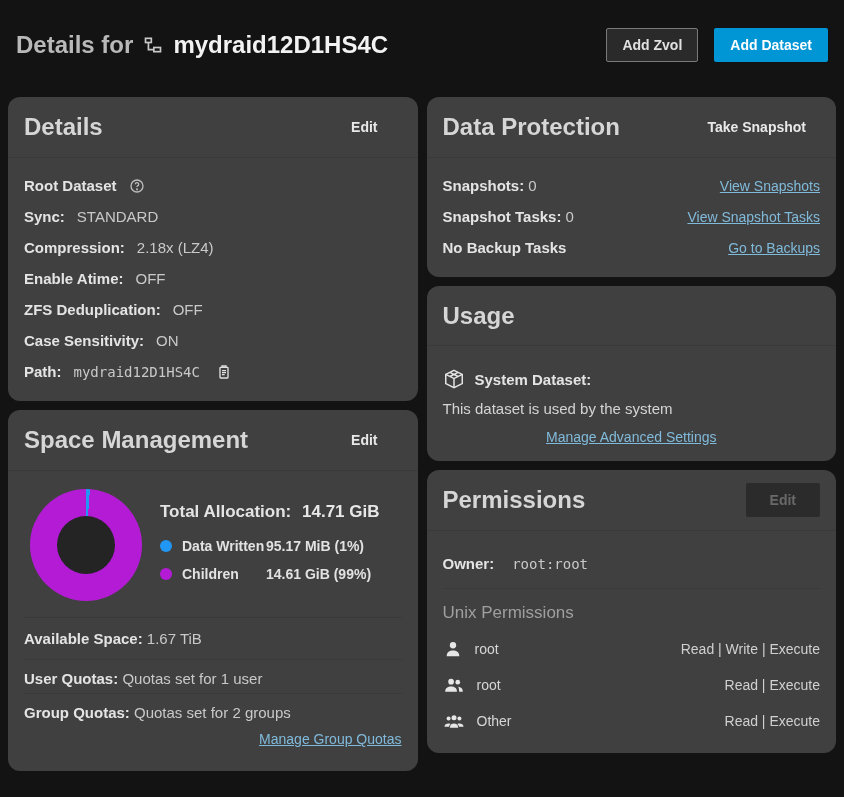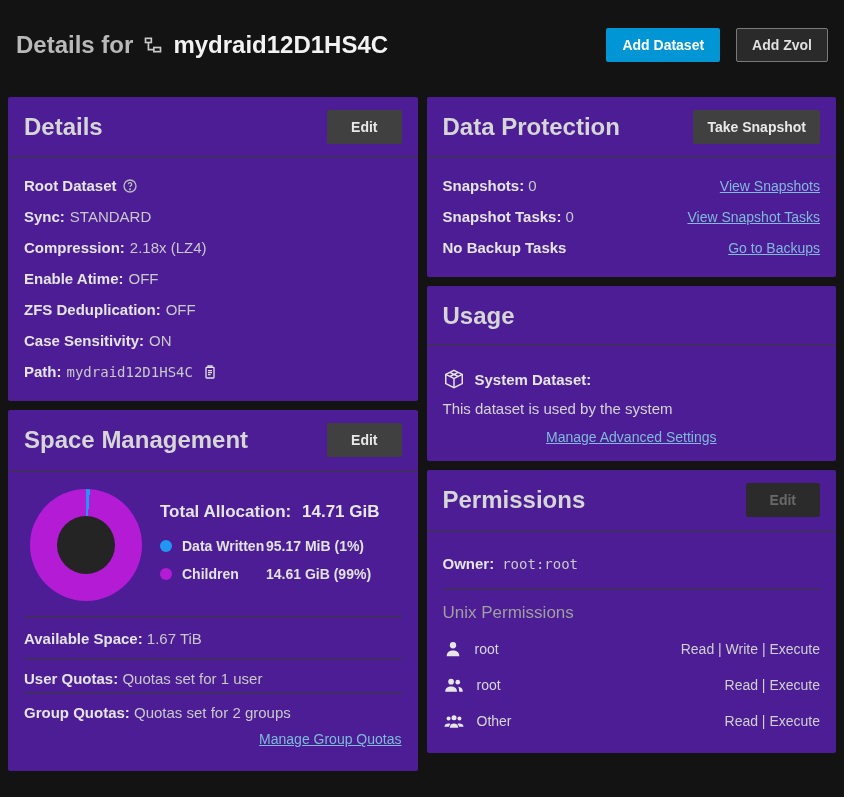--- a/index.html
+++ b/index.html
@@ -17,28 +17,28 @@
   .dataset-name{color:#f2f2f2}
   .header-actions{margin-left:auto;display:flex;gap:16px;align-items:center}
   .btn{font-family:inherit;font-size:14px;font-weight:700;padding:10px 16px;border:none;border-radius:2px;cursor:pointer;line-height:1}
   .btn-outline{background:#2a2a2a;color:#e0e0e0;border:1px solid #7a7a7a;padding:9px 15px}
   .btn-primary{background:#0095d5;color:#ffffff}
   .btn-gray{background:#404040;color:#e8e8e8;padding:10px 24px}
   .btn-disabled{background:#2b2b2b;color:#696969;padding:10px 24px;cursor:default}
   
   .content{display:flex;gap:9px;padding:7px 8px 0 8px}
   .col{flex:1;display:flex;flex-direction:column;gap:9px;min-width:0}
-  .card{background:#4c1d95;border-radius:2px}
+  .card{background:#404040;border-radius:12px}
   .card-grow{flex:1}
   .card-header{display:flex;align-items:center;justify-content:space-between;padding:13px 16px;border-bottom:1px solid #3a3a3a;min-height:60px}
   .card-title{font-size:24px;font-weight:700;color:#d6d6d6}
   .card-body{padding:12px 16px 14px 16px}
   .hr{border:none;border-top:1px solid #3a3a3a}
   
-  .kv{padding:7px 0;font-size:15px;display:flex;align-items:center;gap:5px;flex-wrap:wrap}
+  .kv{padding:7px 0;font-size:15px;display:flex;align-items:center;gap:12px;flex-wrap:wrap}
   .label{font-weight:700;color:#e4e4e4}
   .value{color:#c9c9c9}
   .mono{font-family:"DejaVu Sans Mono","Liberation Mono",monospace;font-size:14px}
   .link{color:#80badb;text-decoration:underline;font-size:14px;cursor:pointer}
   
   .dp-row{display:flex;justify-content:space-between;align-items:center;padding:7px 0;font-size:15px}
   
   .icon{display:inline-flex;align-items:center;justify-content:center;flex:none}
   .icon svg{display:block}
   .help-icon{color:#bdbdbd;cursor:pointer}
@@ -57,21 +57,21 @@
   .legend-label{font-weight:700;color:#e2e2e2;width:84px}
   .legend-value{font-weight:700;color:#e2e2e2}
   .section-row{padding:12px 0;font-size:15px}
   .quota-block{padding:10px 0 6px 0;font-size:15px}
   .quota-link-row{display:flex;justify-content:flex-end;padding:4px 0 10px 0}
   
   .usage-line{display:flex;align-items:center;gap:10px;font-size:15px;padding:10px 0 4px 0}
   .usage-text{font-size:15px;color:#d4d4d4;padding:6px 0}
   .usage-link-row{display:flex;justify-content:center;padding:6px 0 2px 0}
   
-  .owner-row{padding:12px 0 16px 0;font-size:15px;display:flex;gap:8px;align-items:center}
+  .owner-row{padding:12px 0 16px 0;font-size:15px;display:flex;gap:18px;align-items:center}
   .unix-title{font-size:17px;color:#9f9f9f;padding:14px 0 8px 0;font-weight:400}
   .perm-row{display:flex;align-items:center;gap:12px;padding:8px 0;font-size:14px}
   .perm-name{color:#d6d6d6}
   .perm-value{margin-left:auto;color:#d0d0d0}
   .perm-icon{color:#e6e6e6}
 </style>
 </head>
 <body>
 
 <div class="page-header">
@@ -80,22 +80,22 @@
     <span class="icon">
       <svg width="20" height="20" viewBox="0 0 24 24" fill="none" stroke="#c9c9c9" stroke-width="2">
         <rect x="3" y="4" width="7" height="5"></rect>
         <rect x="13" y="15" width="8" height="5"></rect>
         <path d="M6.5 9v8.5H13"></path>
       </svg>
     </span>
     <span class="dataset-name">mydraid12D1HS4C</span>
   </div>
   <div class="header-actions">
+    <button class="btn btn-outline">Add Zvol</button>
     <button class="btn btn-primary">Add Dataset</button>
-    <button class="btn btn-outline">Add Zvol</button>
   </div>
 </div>
 
 <div class="content">
 
   <div class="col">
 
     <div class="card">
       <div class="card-header">
         <span class="card-title">Details</span>

